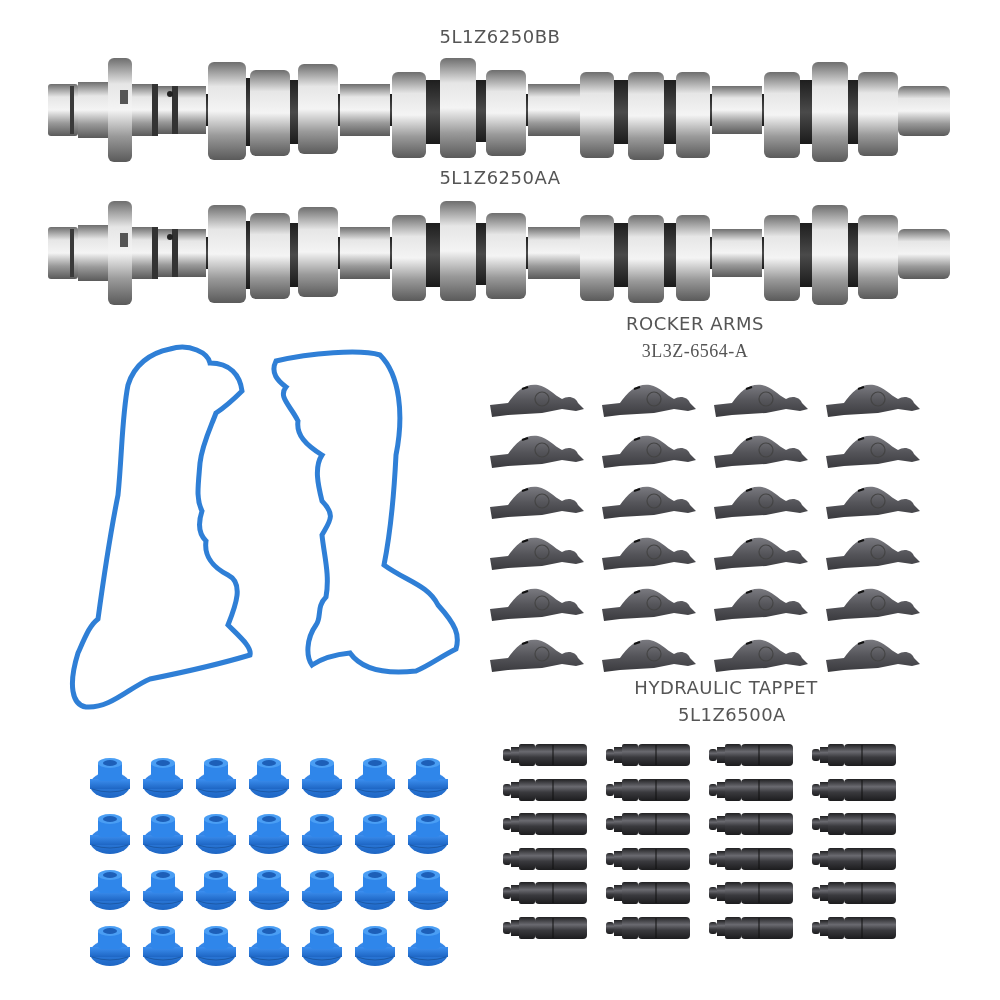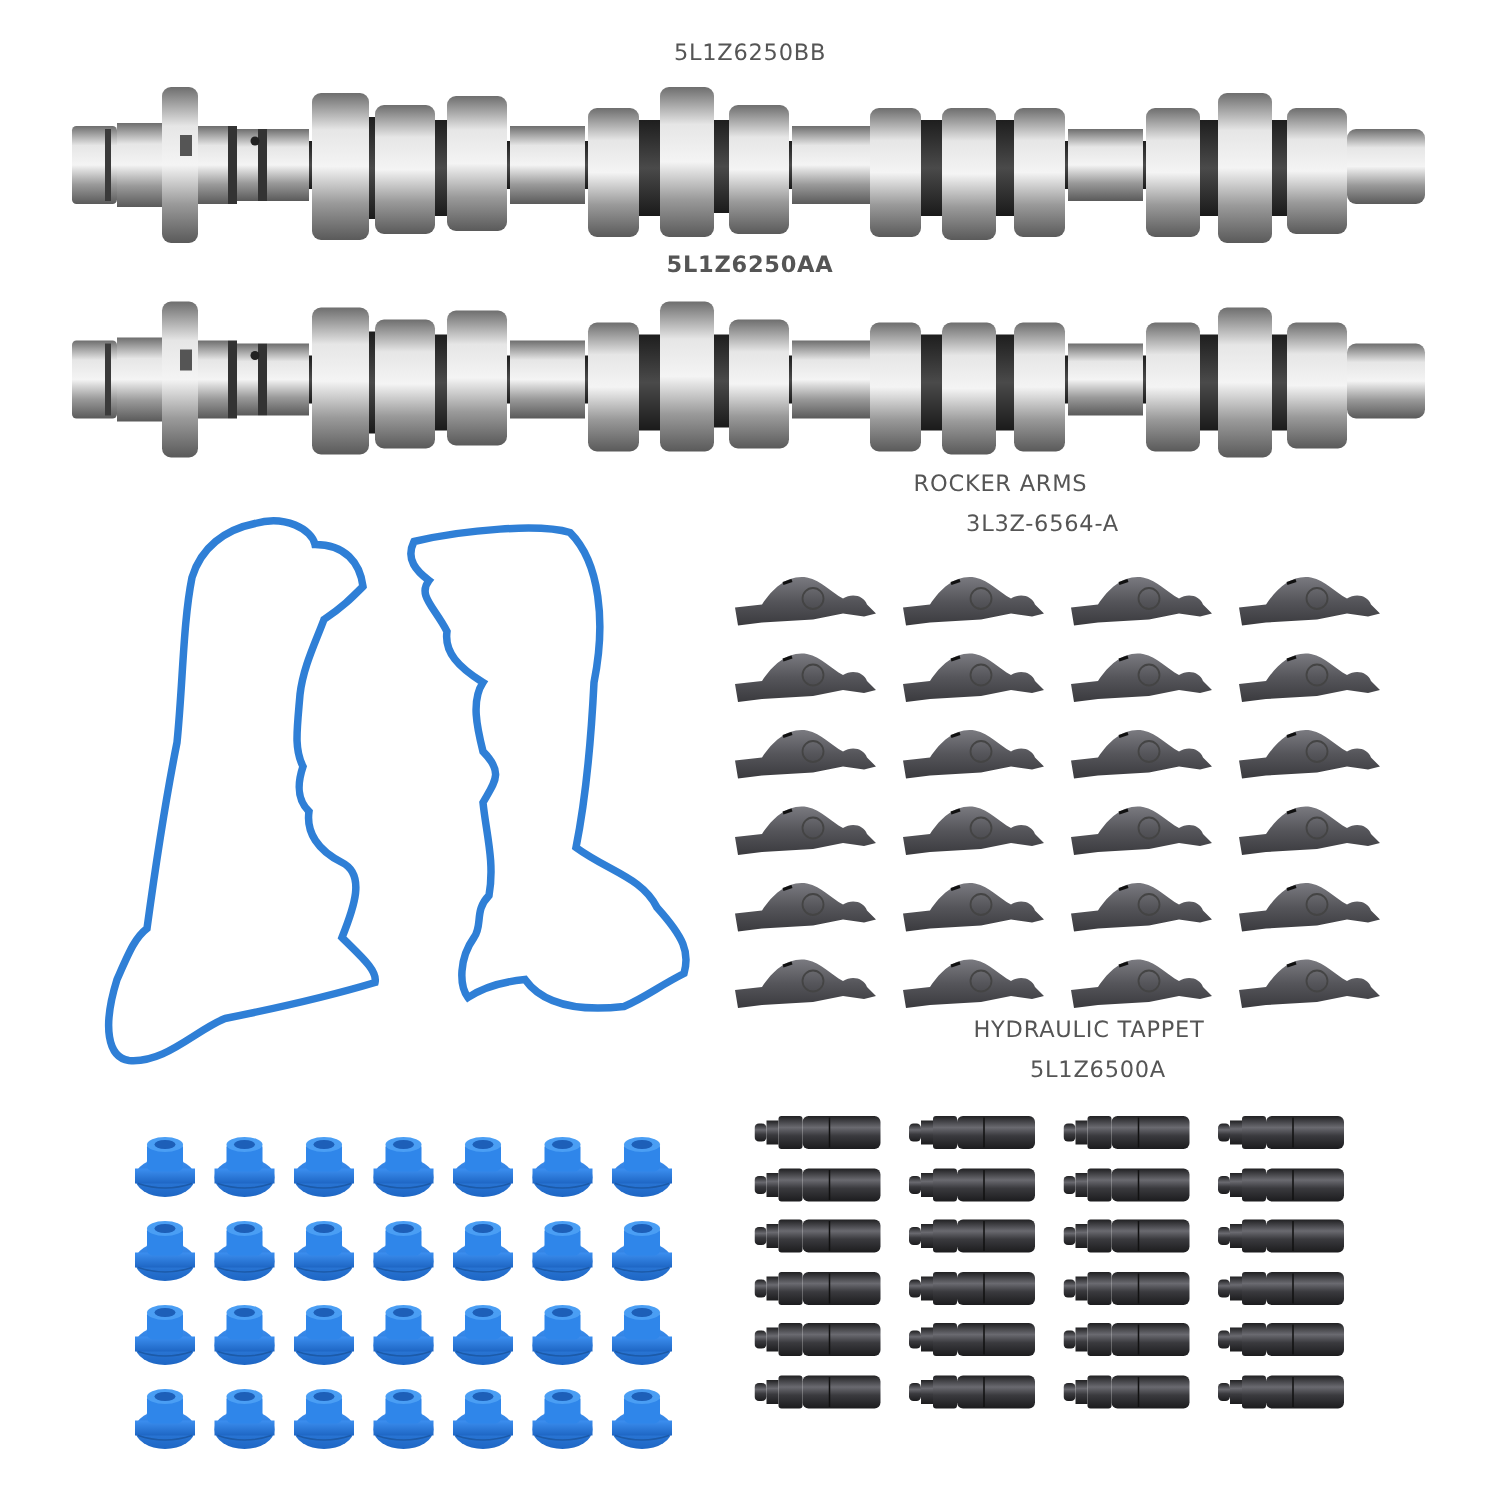--- a/index.html
+++ b/index.html
@@ -1,32 +1,32 @@
 <!DOCTYPE html>
 <html><head>
 <meta charset="utf-8">
 <style>
   html,body{margin:0;padding:0;background:#ffffff;}
   body{width:1000px;height:1000px;position:relative;overflow:hidden;font-family:"DejaVu Sans","Liberation Sans",sans-serif;}
-  .label{position:absolute;color:#555555;font-size:15px;letter-spacing:0.5px;text-align:center;white-space:nowrap;line-height:1.15;}
+  .label{position:absolute;color:#555555;font-size:18px;letter-spacing:0.5px;text-align:center;white-space:nowrap;line-height:1.15;}
   .cam{position:absolute;left:40px;width:920px;height:120px;}
   .gaskets{position:absolute;left:60px;top:335px;width:420px;height:385px;}
   .grid{position:absolute;display:grid;}
   .rocker-grid{left:486px;top:375px;grid-template-columns:repeat(4,112px);grid-auto-rows:51px;}
   .tappet-grid{left:503px;top:738px;grid-template-columns:repeat(4,103px);grid-auto-rows:34.5px;}
   .seal-grid{left:88px;top:750px;grid-template-columns:repeat(7,53px);grid-auto-rows:56px;}
   .cell{display:flex;align-items:center;justify-content:flex-start;}
 </style>
 </head>
 <body>
 
 <div class="label" style="left:415px;top:27px;width:170px;">5L1Z6250BB</div>
-<div class="label" style="left:415px;top:168px;width:170px;font-weight:bold;">5L1Z6250AA</div>
-<div class="label" style="left:567px;top:314px;width:200px;">ROCKER ARMS</div>
-<div class="label" style="left:595px;top:341px;width:200px;">3L3Z-6564-A</div>
+<div class="label" style="left:415px;top:168px;width:170px;">5L1Z6250AA</div>
+<div class="label" style="left:595px;top:314px;width:200px;">ROCKER ARMS</div>
+<div class="label" style="left:595px;top:341px;width:200px;font-family:Liberation Serif, serif;">3L3Z-6564-A</div>
 <div class="label" style="left:596px;top:678px;width:260px;">HYDRAULIC TAPPET</div>
 <div class="label" style="left:602px;top:705px;width:260px;">5L1Z6500A</div>
 
 <svg width="0" height="0" style="position:absolute">
   <defs>
     <linearGradient id="steel" x1="0" y1="0" x2="0" y2="1">
       <stop offset="0" stop-color="#6e6e6e"></stop>
       <stop offset="0.25" stop-color="#e6e6e6"></stop>
       <stop offset="0.5" stop-color="#f4f4f4"></stop>
       <stop offset="0.75" stop-color="#9a9a9a"></stop>

